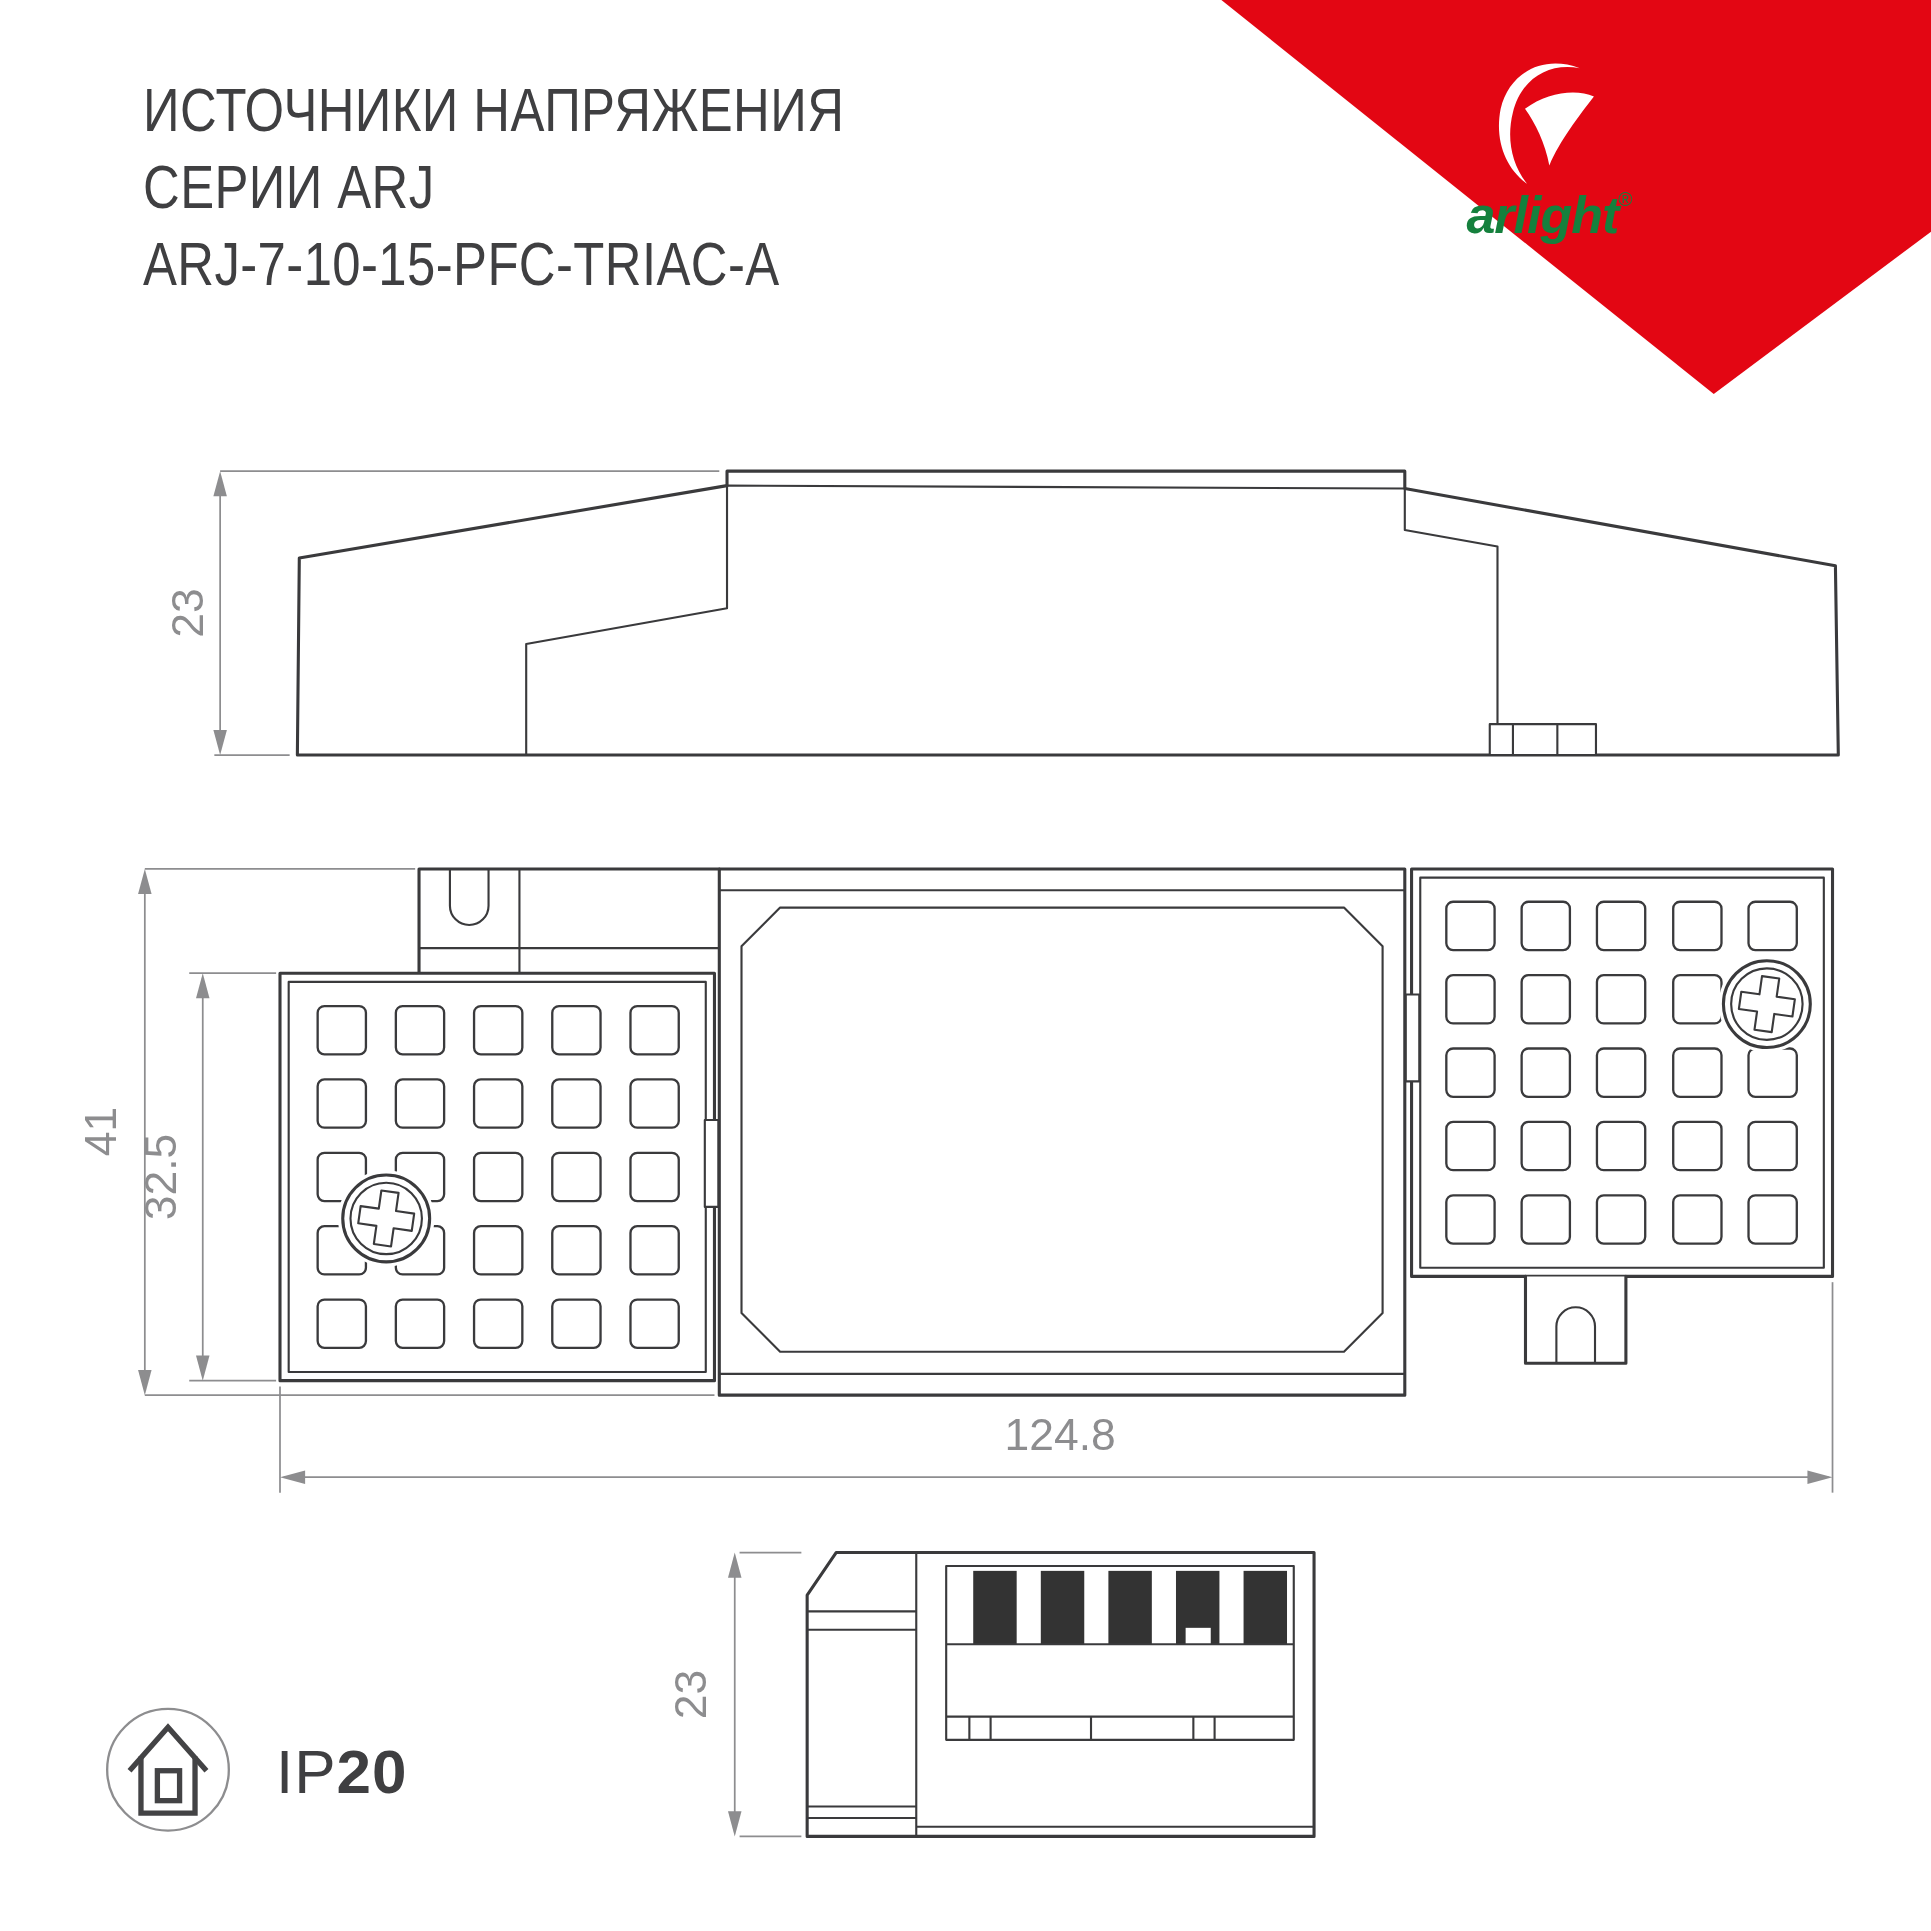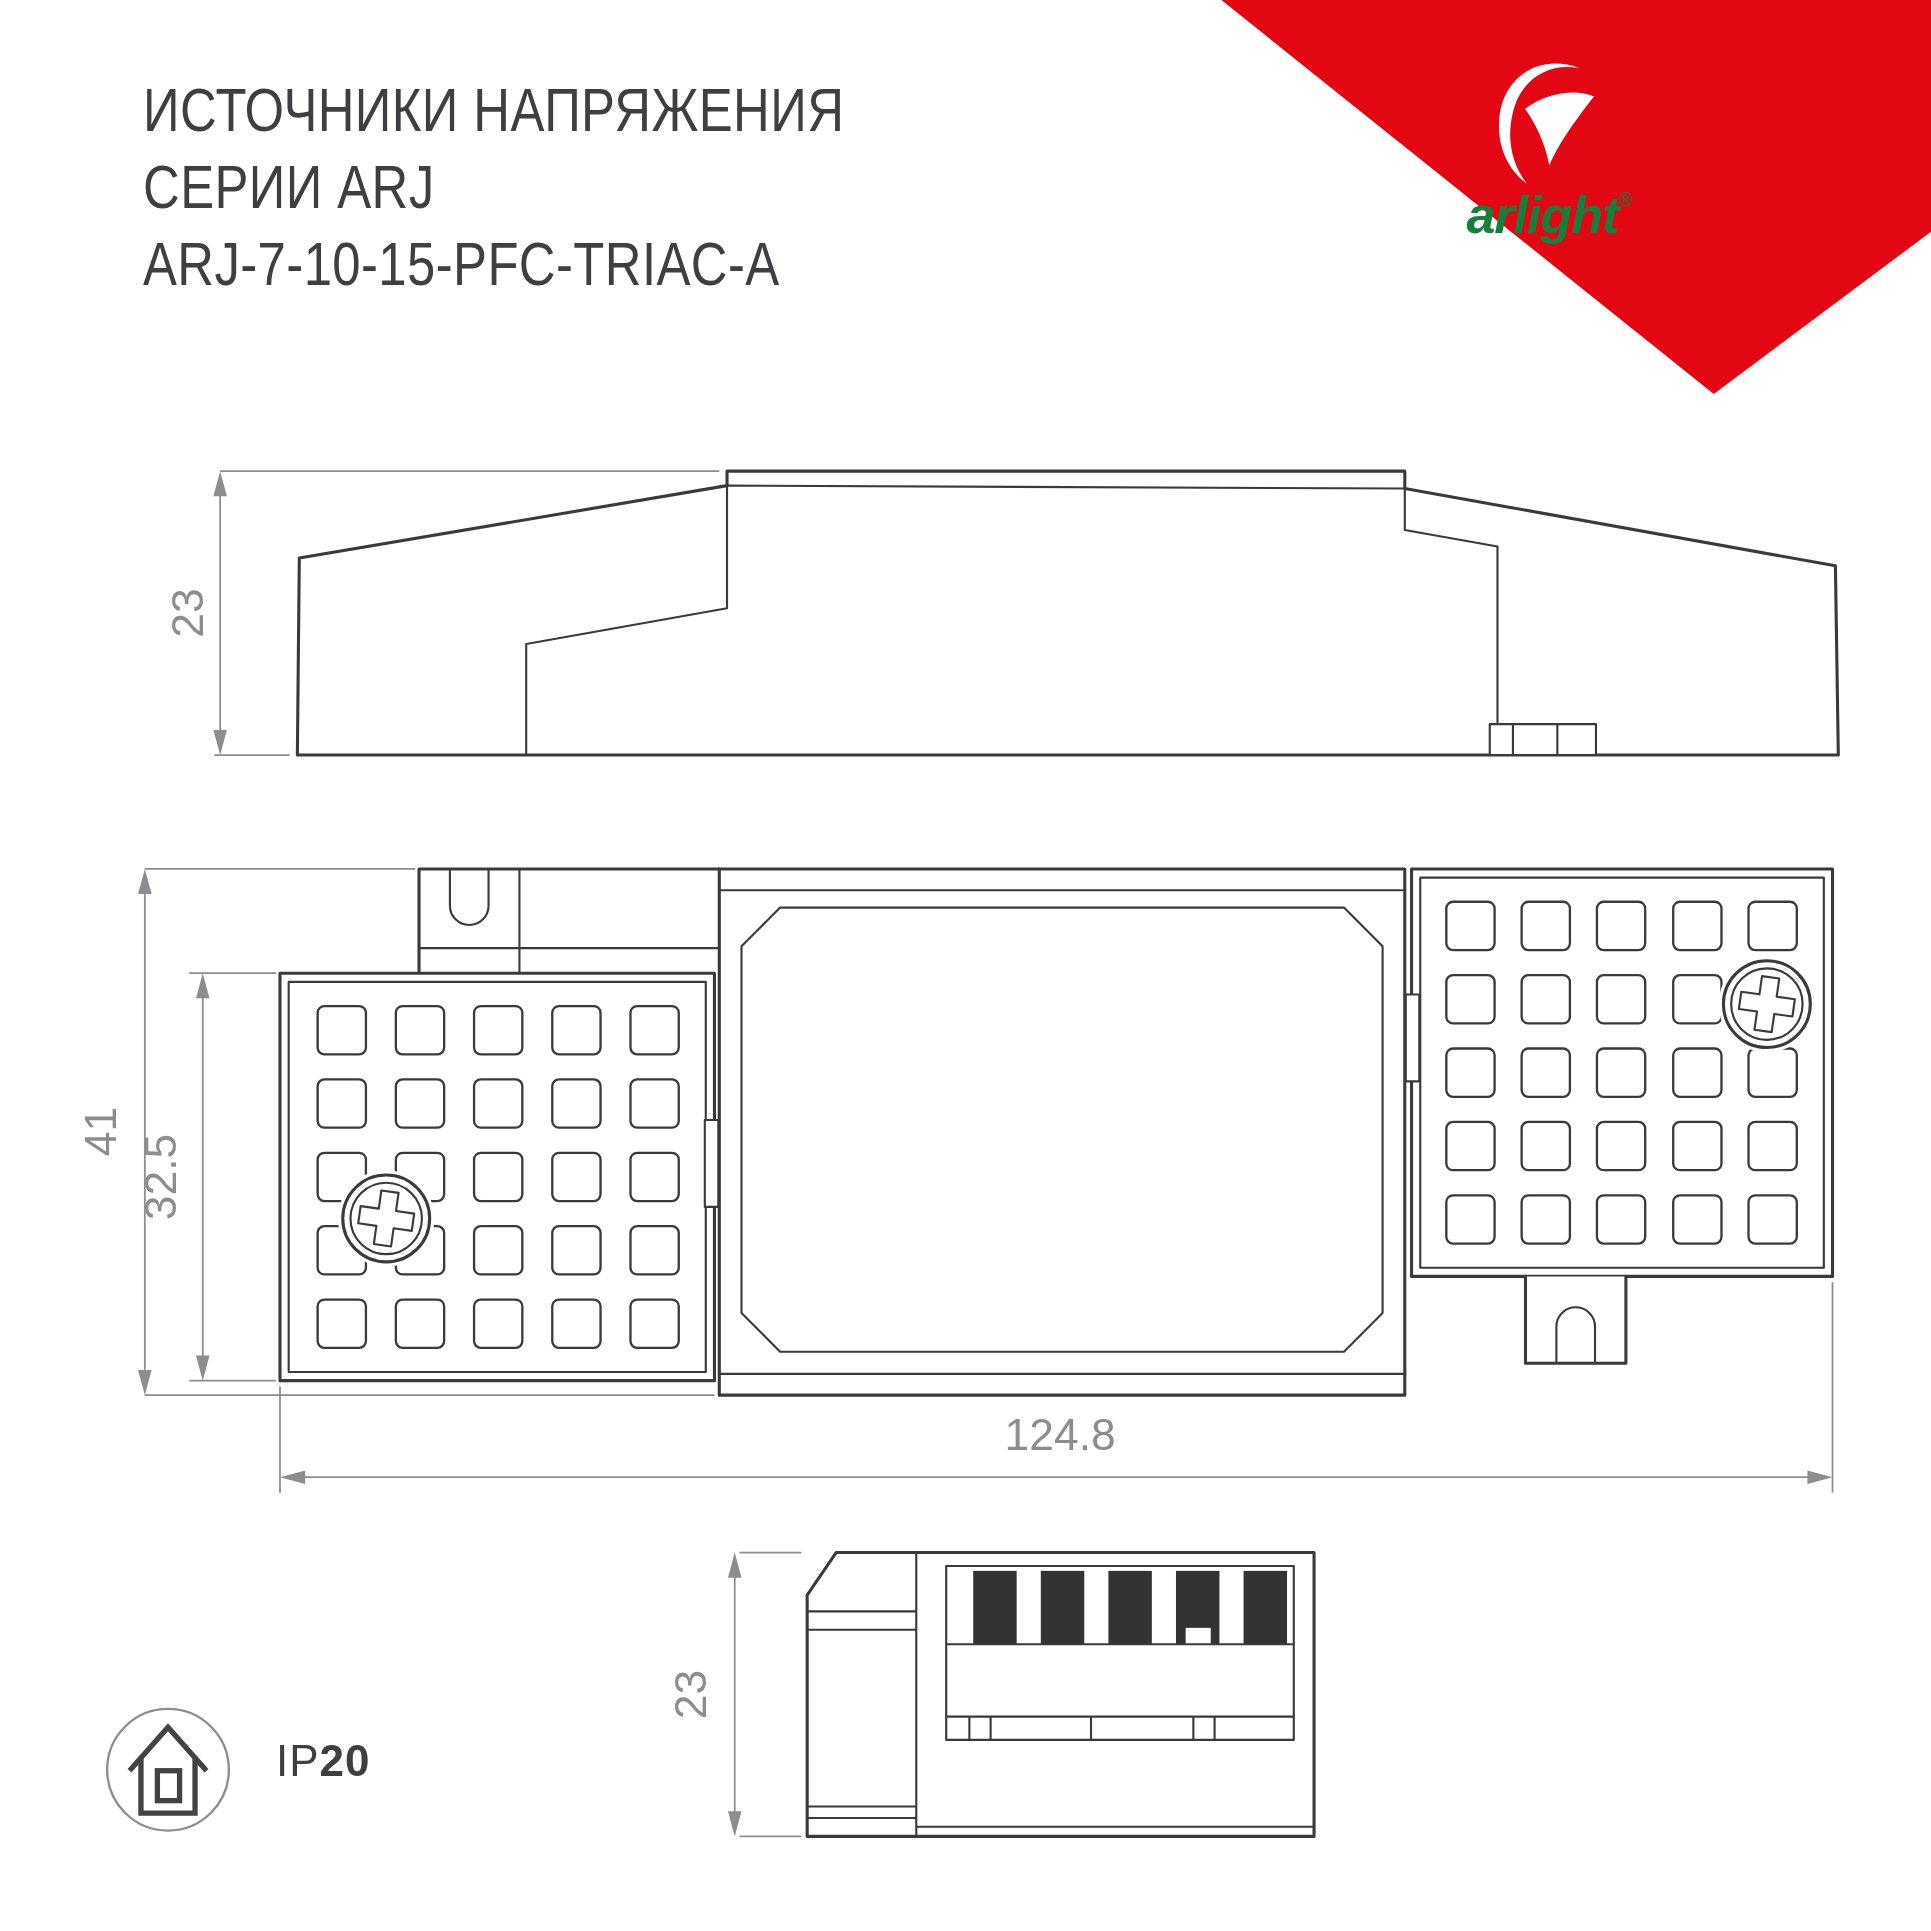--- a/index.html
+++ b/index.html
@@ -12,21 +12,21 @@
   .ln{stroke:#3a3a3c;stroke-width:3.2;fill:none;stroke-linejoin:round;stroke-linecap:round;}
   .ln2{stroke:#3a3a3c;stroke-width:2.2;fill:none;stroke-linejoin:round;}
   .fillw{fill:#ffffff;}
   .dim{stroke:#8d8d8f;stroke-width:1.8;fill:none;}
   .dimhead{fill:#8d8d8f;stroke:none;}
   .dimtxt{fill:#8d8d8f;font-size:46px;font-family:"Liberation Sans",sans-serif;}
   .vent{fill:#ffffff;stroke:#3a3a3c;stroke-width:2.4;}
   #logo-text{position:absolute;left:1448px;top:185px;width:203px;text-align:center;
              color:#15803d;font-size:52px;font-weight:700;font-style:italic;letter-spacing:-1px;}
   #logo-text sup{font-size:19.3px;font-style:normal;font-weight:400;vertical-align:27px;letter-spacing:0;}
-  #ip-label{position:absolute;left:276px;top:1736px;color:#3f3f41;font-size:44px;letter-spacing:1px;}
+  #ip-label{position:absolute;left:276px;top:1736px;color:#3f3f41;font-size:62px;letter-spacing:1px;}
   #ip-label .bold{font-weight:700;}
 </style>
 </head>
 <body>
 
 <div id="page">
 
   <div id="title">
     <div>ИСТОЧНИКИ НАПРЯЖЕНИЯ</div>
     <div>СЕРИИ ARJ</div>

